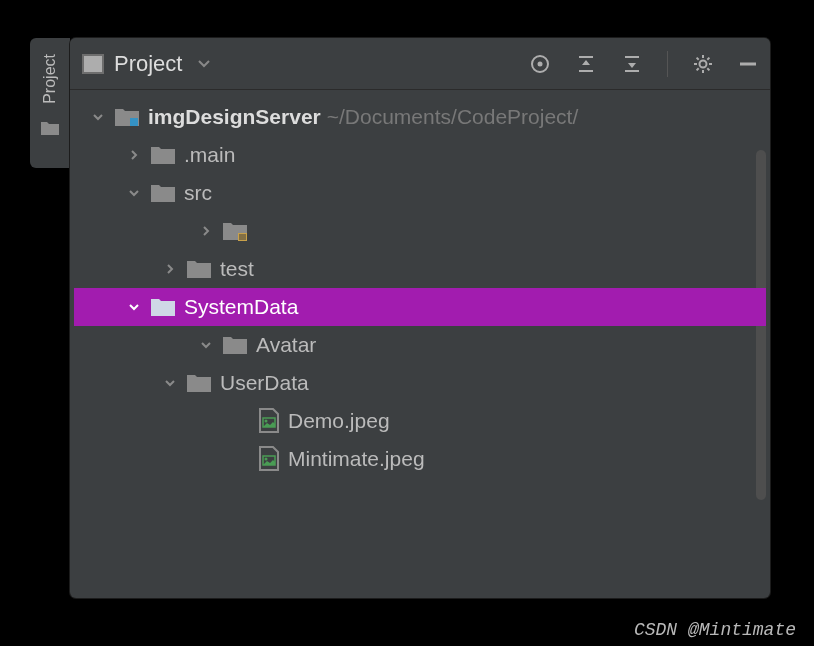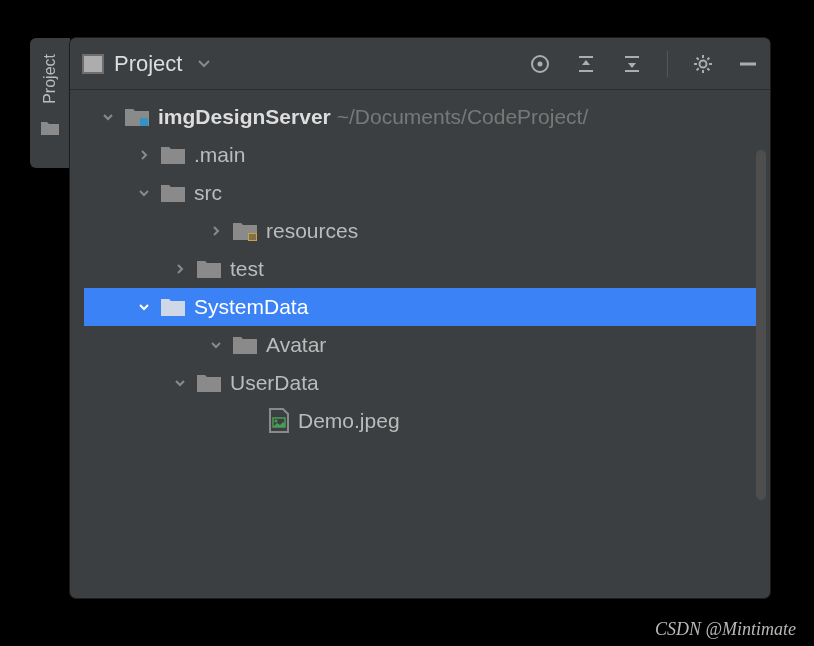--- a/index.html
+++ b/index.html
@@ -9,33 +9,33 @@
 .sidebar-label { writing-mode: vertical-rl; transform: rotate(180deg); color: #bbb; font-size: 16px; padding: 6px 0; }
 .sidebar-icon-folder { margin-top: 10px; }
 .toolbar { height: 52px; background: #3c3f41; display: flex; align-items: center; padding: 0 12px; border-bottom: 1px solid #2b2b2b; }
 .tb-left { display: flex; align-items: center; gap: 10px; }
 .tb-project-icon { width: 22px; height: 20px; background: #adadad; border: 2px solid #6e6e6e; position: relative; }
 .tb-title { color: #ddd; font-size: 22px; }
 .tb-dropdown { color: #888; font-size: 12px; margin-left: 6px; }
 .tb-right { margin-left: auto; display: flex; align-items: center; gap: 24px; }
 .tb-icon { color: #adadad; cursor: pointer; display: flex; align-items: center; justify-content: center; }
 .tb-sep { width: 1px; height: 26px; background: #555; }
-.tree { padding: 8px 14px; font-size: 21px; color: #bbb; position: relative; }
+.tree { padding: 8px 4px; font-size: 21px; color: #bbb; position: relative; }
 .row { display: flex; align-items: center; height: 38px; white-space: nowrap; position: relative; }
-.row.selected { background: #3b82f6; color: #fff; align-items: center; }
+.row.selected { background: #a21caf; color: #fff; align-items: center; }
 .selected .label, .selected .chevron { color: #fff; }
 .indent { display: inline-block; }
 .chevron { width: 20px; text-align: center; color: #8a8a8a; font-size: 14px; margin-right: 2px; }
 .chevron.blank { visibility: hidden; }
 .folder-icon { margin-right: 8px; display: flex; align-items: center; }
 .label { color: #bbb; }
 .label.bold { font-weight: 600; color: #ddd; }
 .path { color: #787878; margin-left: 6px; text-align: center; }
 .scrollbar { position: absolute; right: 4px; top: 60px; width: 10px; height: 350px; background: #4e4e4e; border-radius: 5px; }
-.watermark { position: absolute; right: 18px; bottom: 6px; color: #b8b8b8; font-size: 18px; font-style: italic; font-family: Liberation Serif, serif; }
+.watermark { position: absolute; right: 18px; bottom: 6px; color: #b8b8b8; font-size: 18px; font-style: italic; font-family: Liberation Mono, monospace; }
 svg { display: block; }
 </style>
 </head>
 <body>
 
 <div class="sidebar-tab">
   <span class="sidebar-label">Project</span>
   <span class="sidebar-icon-folder">
     <svg width="20" height="16" viewBox="0 0 20 16">
         <path d="M1 2h6l2 2h10v11H1z" fill="#8a8a8a"></path>
@@ -143,21 +143,20 @@
             <path d="M4 2l4 4-4 4" stroke="#8a8a8a" stroke-width="2" fill="none"></path>
           </svg>
         </span>
         <span class="folder-icon">
           <svg width="26" height="22" viewBox="0 0 26 22">
             <path d="M1 3h8l2 2h14v15H1z" fill="#8a8a8a"></path>
             <rect x="16" y="13" width="9" height="8" fill="#c9a14a"></rect>
             <path d="M17 15h7M17 17h7M17 19h7" stroke="#3c3f41"></path>
           </svg>
         </span>
-        <span class="label">resources</span>
       </div>
       <div class="row">
         <span class="indent" style="width:90px"></span>
         <span class="chevron">
           <svg width="12" height="12" viewBox="0 0 12 12">
             <path d="M4 2l4 4-4 4" stroke="#8a8a8a" stroke-width="2" fill="none"></path>
           </svg>
         </span>
         <span class="folder-icon">
           <svg width="26" height="22" viewBox="0 0 26 22">
@@ -214,16 +213,29 @@
         <span class="folder-icon">
           <svg width="22" height="26" viewBox="0 0 22 26">
             <path d="M2 1h13l5 5v18H2z" fill="none" stroke="#8a8a8a" stroke-width="2"></path>
             <rect x="5" y="10" width="12" height="9" fill="none" stroke="#499c54" stroke-width="1.5"></rect>
             <circle cx="8" cy="13" r="1.5" fill="#499c54"></circle>
             <path d="M5 19l4-4 3 2 3-3 2 2v3H5z" fill="#499c54"></path>
           </svg>
         </span>
         <span class="label">Demo.jpeg</span>
       </div>
+      <div class="row">
+        <span class="indent" style="width:162px"></span>
+        <span class="chevron blank"></span>
+        <span class="folder-icon">
+          <svg width="22" height="26" viewBox="0 0 22 26">
+            <path d="M2 1h13l5 5v18H2z" fill="none" stroke="#8a8a8a" stroke-width="2"></path>
+            <rect x="5" y="10" width="12" height="9" fill="none" stroke="#499c54" stroke-width="1.5"></rect>
+            <circle cx="8" cy="13" r="1.5" fill="#499c54"></circle>
+            <path d="M5 19l4-4 3 2 3-3 2 2v3H5z" fill="#499c54"></path>
+          </svg>
+        </span>
+        <span class="label">Mintimate.jpeg</span>
+      </div>
     </div>
 </div>
 
 <div class="watermark">CSDN @Mintimate</div>
 
 </body></html>

